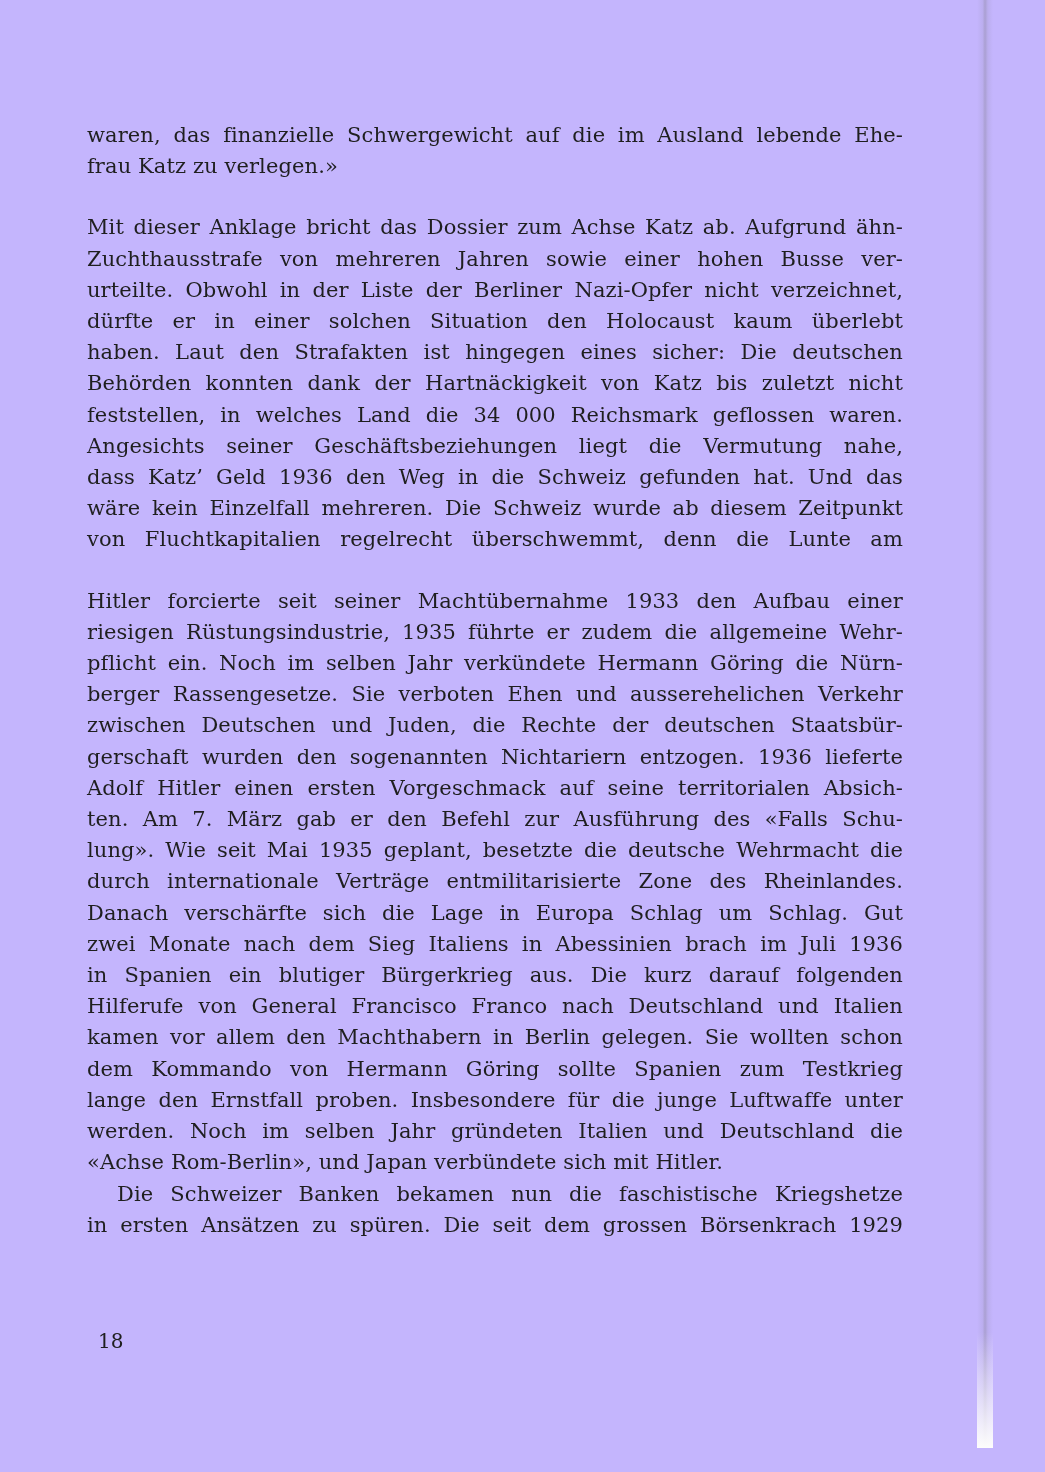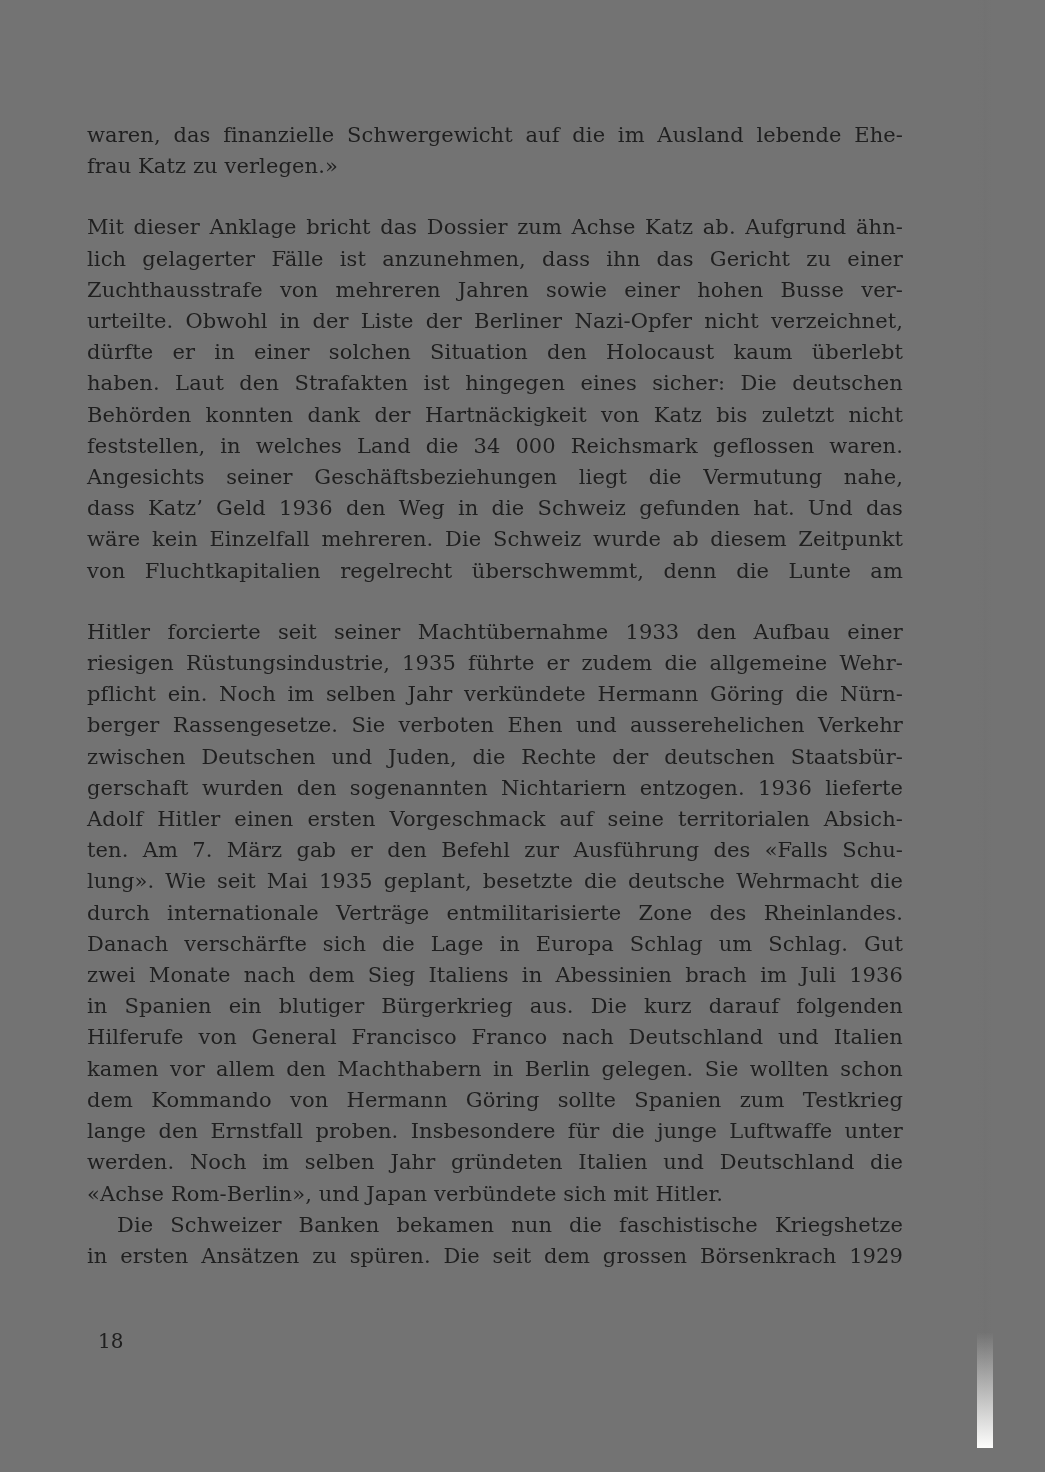--- a/index.html
+++ b/index.html
@@ -4,21 +4,21 @@
 <style>
   html, body {
     margin: 0;
     padding: 0;
     background: #ffffff;
   }
   .page {
     position: relative;
     width: 1045px;
     height: 1472px;
-    background: #737373;
+    background: #c4b5fd;
     font-family: "DejaVu Serif", serif;
     color: #1f1f1f;
     overflow: hidden;
   }
   .text-block {
     position: absolute;
     left: 87px;
     top: 120px;
     width: 816px;
     font-size: 21px;
@@ -67,21 +67,20 @@
 <body>
 
 <div class="page">
   <div class="text-block">
       <div class="paragraph">
         <div class="line">waren, das finanzielle Schwergewicht auf die im Ausland lebende Ehe-</div>
         <div class="line last-line">frau Katz zu verlegen.»</div>
       </div>
       <div class="paragraph gap-before">
         <div class="line">Mit dieser Anklage bricht das Dossier zum Achse Katz ab. Aufgrund ähn-</div>
-        <div class="line">lich gelagerter Fälle ist anzunehmen, dass ihn das Gericht zu einer</div>
         <div class="line">Zuchthausstrafe von mehreren Jahren sowie einer hohen Busse ver-</div>
         <div class="line">urteilte. Obwohl in der Liste der Berliner Nazi-Opfer nicht verzeichnet,</div>
         <div class="line">dürfte er in einer solchen Situation den Holocaust kaum überlebt</div>
         <div class="line">haben. Laut den Strafakten ist hingegen eines sicher: Die deutschen</div>
         <div class="line">Behörden konnten dank der Hartnäckigkeit von Katz bis zuletzt nicht</div>
         <div class="line">feststellen, in welches Land die 34 000 Reichsmark geflossen waren.</div>
         <div class="line">Angesichts seiner Geschäftsbeziehungen liegt die Vermutung nahe,</div>
         <div class="line">dass Katz’ Geld 1936 den Weg in die Schweiz gefunden hat. Und das</div>
         <div class="line">wäre kein Einzelfall mehreren. Die Schweiz wurde ab diesem Zeitpunkt</div>
         <div class="line">von Fluchtkapitalien regelrecht überschwemmt, denn die Lunte am</div>

